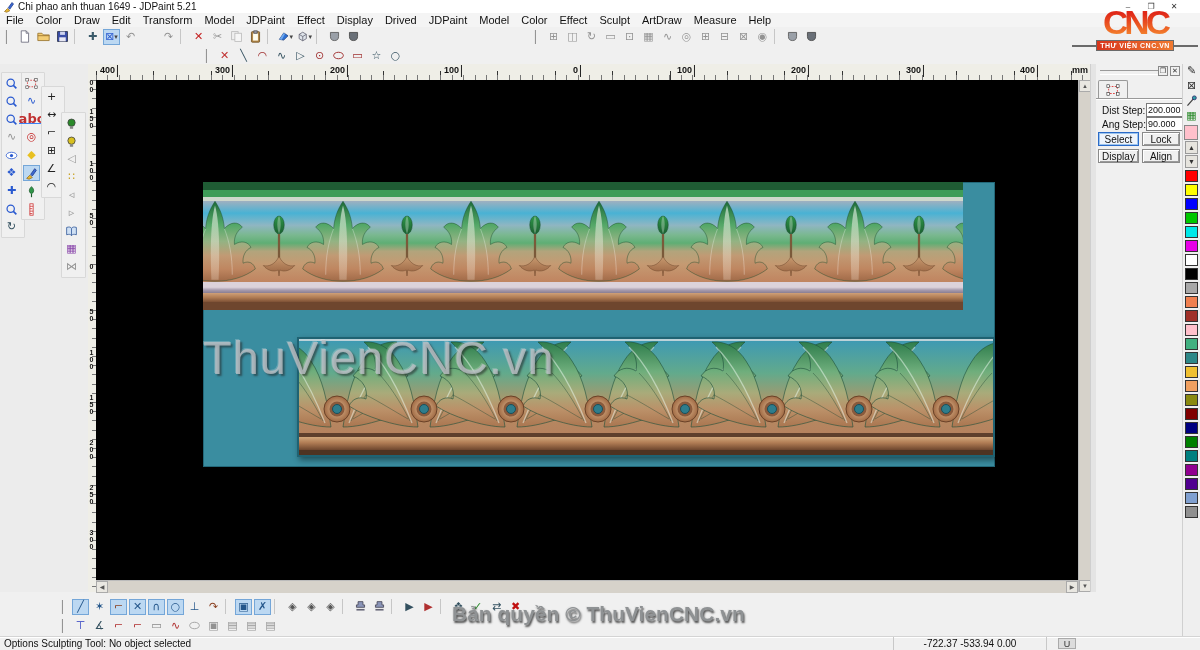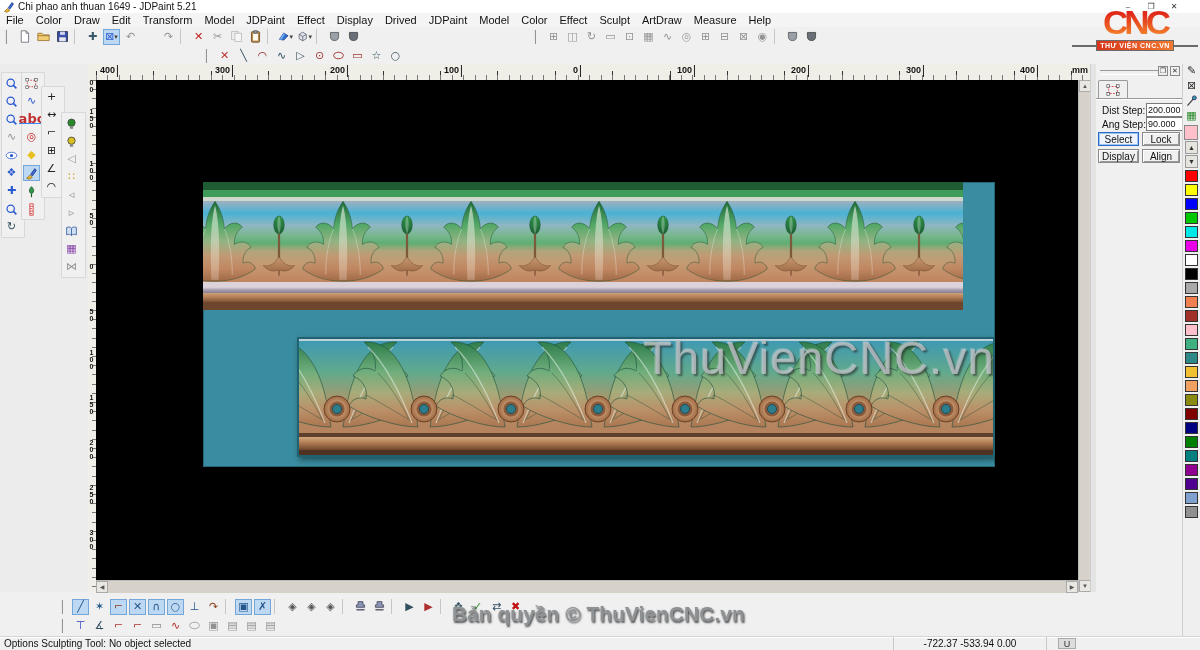--- a/index.html
+++ b/index.html
@@ -39,21 +39,21 @@
   #rcorner{position:absolute;left:88px;top:64px;width:8px;height:16px;background:#efeee7;border-bottom:1px solid #555;}
   #vruler{position:absolute;left:88px;top:80px;width:8px;height:512px;background:#efeee7;border-right:1px solid #555;
     background-image:repeating-linear-gradient(180deg,#777 0 1px,transparent 1px 9.2px);
     background-size:4px 100%;background-position:right top;background-repeat:no-repeat;overflow:hidden;}
   .vlab{position:absolute;left:0;width:7px;font-size:7px;line-height:7px;font-weight:bold;color:#111;text-align:center;white-space:pre;}
   
   #canvas{position:absolute;left:96px;top:80px;width:982px;height:512px;background:#000;overflow:hidden;}
   #plate{position:absolute;left:107px;top:102px;width:792px;height:285px;background:#3a8da0;box-shadow:inset 0 0 0 1px rgba(20,80,95,.6);}
   #strip1{position:absolute;left:107px;top:102px;}
   #strip2{position:absolute;left:201px;top:257px;box-shadow:2px 3px 6px rgba(0,0,0,.45);}
-  #wm-center{position:absolute;left:107px;top:250px;width:792px;text-align:right;font-size:47px;letter-spacing:1px;
+  #wm-center{position:absolute;left:107px;top:250px;width:792px;text-align:left;font-size:47px;letter-spacing:1px;
      color:rgba(188,193,197,.8);text-shadow:2px 2px 2px rgba(35,35,35,.55),-1px -1px 0 rgba(235,235,235,.25);pointer-events:none;}
   
   #vsb{position:absolute;left:1078px;top:80px;width:12px;height:512px;background:#d6d2ca;border-left:1px solid #bbb;}
   #hsb{position:absolute;left:96px;top:580px;width:982px;height:12px;background:#d6d2ca;border-top:1px solid #bbb;}
   .sbtn{position:absolute;width:12px;height:12px;background:#e9e7e1;border:1px solid #aaa;box-sizing:border-box;font-size:6px;line-height:10px;text-align:center;color:#555;}
   
   #rdivider{position:absolute;left:1090px;top:64px;width:6px;height:528px;background:#e4e4e4;border-left:1px solid #cfcfcf;border-right:1px solid #cfcfcf;}
   #rpanel{position:absolute;left:1096px;top:64px;width:86px;height:528px;background:#f0f0f0;}
   #rpanel .bar{position:absolute;left:4px;top:6px;width:58px;height:3px;border-top:1px solid #9a9a9a;border-bottom:1px solid #fff;}
   .mini{position:absolute;top:2px;width:10px;height:10px;background:#f0f0f0;border:1px solid #888;box-sizing:border-box;

